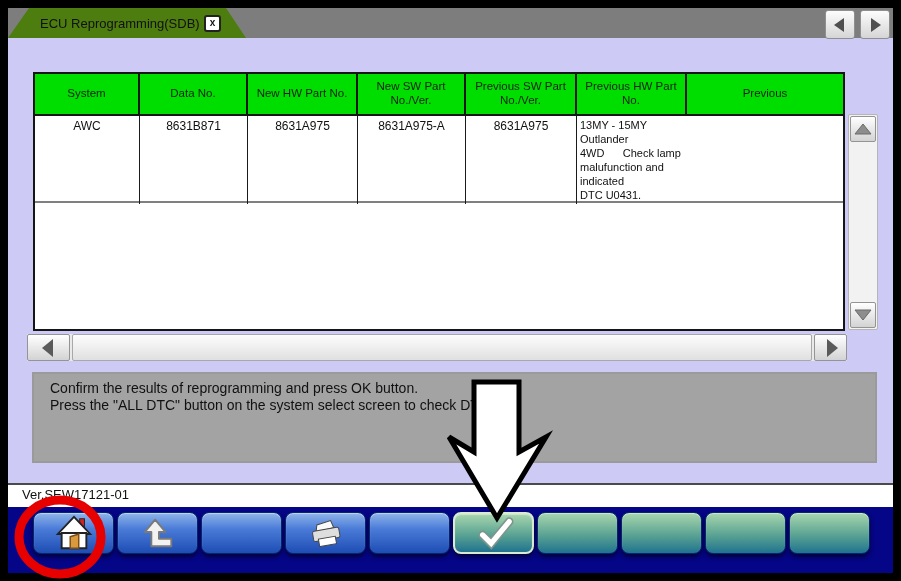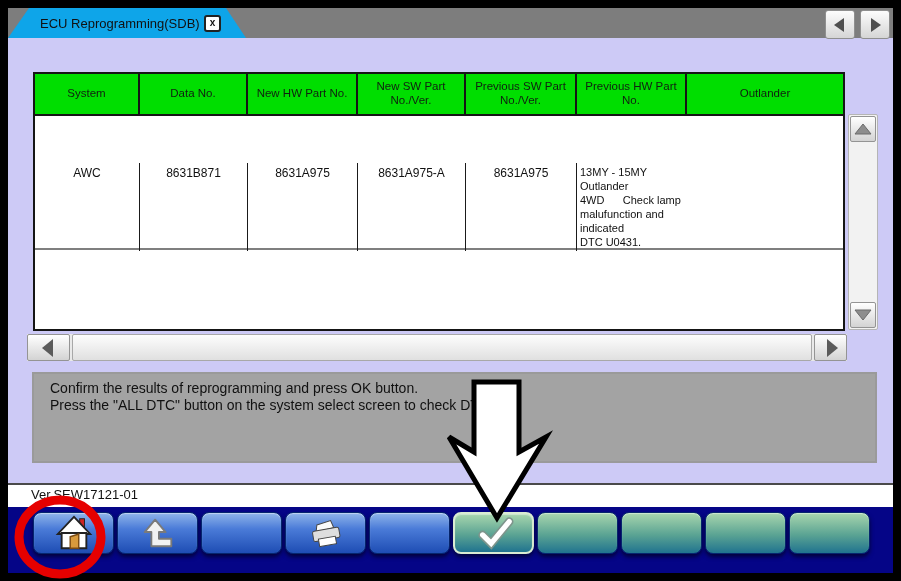--- a/index.html
+++ b/index.html
@@ -2,40 +2,40 @@
 <html><head>
 <meta charset="utf-8">
 <style>
   * { margin:0; padding:0; box-sizing:border-box; }
   html,body { width:901px; height:581px; font-family:"Liberation Sans", sans-serif; }
   .frame { position:relative; width:901px; height:581px; background:#000; }
   .inner { position:absolute; left:8px; top:8px; width:885px; height:565px; background:#CDCAF6; overflow:hidden; }
 
   
   .tabbar { position:absolute; left:0; top:0; width:100%; height:30px; background:#7d7d7d; }
-  .tab { position:absolute; left:0; top:0; width:238px; height:30px; background:#0ea5e9;
+  .tab { position:absolute; left:0; top:0; width:238px; height:30px; background:#4d7c0f;
          clip-path:polygon(21px 0, 218px 0, 238px 100%, 0 100%);
          display:flex; align-items:center; padding-left:32px; }
   .tab-label { font-size:13px; color:#111; white-space:nowrap; }
   .tab-close { position:absolute; left:196px; top:7px; width:17px; height:17px; background:#fff;
                border:2px solid #222; border-radius:3px; font-size:10px; font-weight:bold; line-height:11px;
                text-align:center; cursor:default; color:#111; }
   .navbtns { position:absolute; right:3px; top:2px; display:flex; gap:5px; }
   .navbtn { width:30px; height:29px; background:linear-gradient(#fdfdfd,#d5d5d5); border:1px solid #8f8f8f;
             border-radius:3px; display:flex; align-items:center; justify-content:center; }
 
   
   .tbl { position:absolute; left:25px; top:64px; width:812px; height:259px; background:#fff; border:2px solid #151515; }
   .thead { display:grid; grid-template-columns:105px 108px 110px 108px 111px 110px 1fr; height:42px;
            background:#00DE00; border-bottom:2px solid #151515; }
   .th { border-right:2px solid #151515; display:flex; align-items:center; justify-content:center;
         text-align:center; font-size:11.5px; color:#102010; padding:0 3px; line-height:1.2; }
   .th:last-child { border-right:none; }
   .trow { display:grid; grid-template-columns:105px 108px 110px 108px 111px 110px 1fr; height:87px;
-          border-bottom:2px solid #7f7f7f;margin-top:47px; }
+          border-bottom:2px solid #7f7f7f; }
   .td { border-right:1.5px solid #1a1a1a; font-size:12px; color:#111; text-align:center; padding-top:3px; }
   .td:last-child { border-right:none; text-align:left; padding:2px 3px; font-size:11px; line-height:1.28;
                    white-space:pre-wrap; }
 
   
   .vscroll { position:absolute; left:840px; top:106px; width:30px; height:216px; background:#f2f2f2;
              border:1px solid #b5b5b5; border-radius:2px; }
   .sbtn { position:absolute; left:1px; width:26px; height:26px; background:linear-gradient(#ffffff,#d3d3d3);
           border:1px solid #949494; border-radius:2px; display:flex; align-items:center; justify-content:center; }
   .sbtn.up { top:1px; } .sbtn.down { bottom:1px; }
@@ -45,21 +45,21 @@
   .hbtn.left { left:0; width:43px; } .hbtn.right { left:787px; width:33px; }
   .hthumb { position:absolute; left:45px; top:0; width:740px; height:27px;
             background:linear-gradient(#fdfdfd,#e0e0e0); border:1px solid #a8a8a8; border-radius:2px; }
 
   
   .msgbox { position:absolute; left:24px; top:364px; width:845px; height:91px; background:#a3a3a3;
             border:2px solid #9a9a9a; padding:6px 16px; font-size:14px; color:#111; line-height:1.18; }
 
   
   .verbar { position:absolute; left:0; top:475px; width:100%; height:24px; background:#fff;
-            border-top:2px solid #4a4a4a; font-size:13px; color:#111; padding:2px 0 0 23px; }
+            border-top:2px solid #4a4a4a; font-size:13px; color:#111; padding:2px 0 0 14px; }
 
   
   .toolbar { position:absolute; left:0; top:499px; width:100%; height:66px; background:#050587; }
   .tbtn { position:absolute; top:5px; width:81px; height:42px; border-radius:8px; border:1px solid #06266e;
           display:flex; align-items:center; justify-content:center;
           box-shadow:0 3px 4px rgba(0,0,0,.55), inset 0 1px 1px rgba(255,255,255,.45); }
   .tbtn.blue  { background:linear-gradient(180deg,#8fb4ea 0%,#4a7bd8 40%,#1e4db4 100%); }
   .tbtn.green { background:linear-gradient(180deg,#a8d6ae 0%,#5aa393 55%,#20738f 100%); }
   .tbtn.ok { border:2px solid #d9ecd2; }
 
@@ -94,21 +94,21 @@
     </div>
 
     <div class="tbl">
       <div class="thead">
         <div class="th">System</div>
         <div class="th">Data No.</div>
         <div class="th">New HW Part No.</div>
         <div class="th">New SW Part No./Ver.</div>
         <div class="th">Previous SW Part No./Ver.</div>
         <div class="th">Previous HW Part No.</div>
-        <div class="th">Outlander</div>
+        <div class="th">Previous</div>
       </div>
       <div class="trow">
         <div class="td">AWC</div>
         <div class="td">8631B871</div>
         <div class="td">8631A975</div>
         <div class="td">8631A975-A</div>
         <div class="td">8631A975</div>
         <div class="td">13MY - 15MY Outlander
 4WD      Check lamp
 malufunction and indicated

